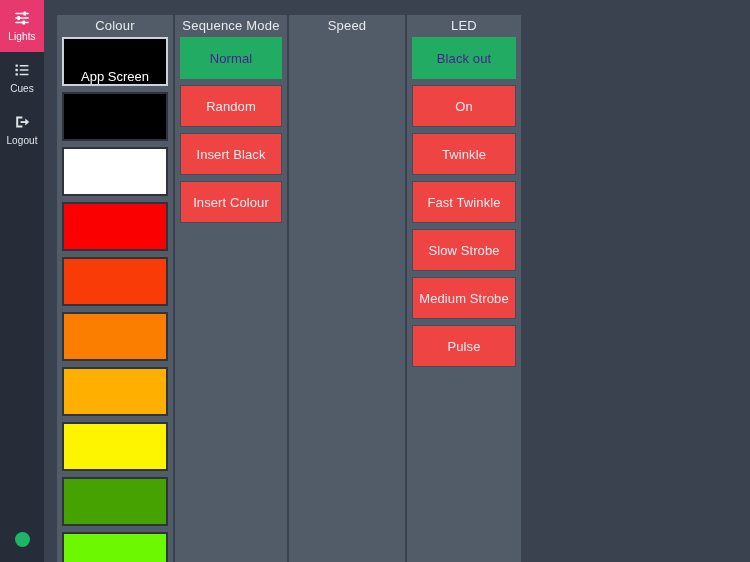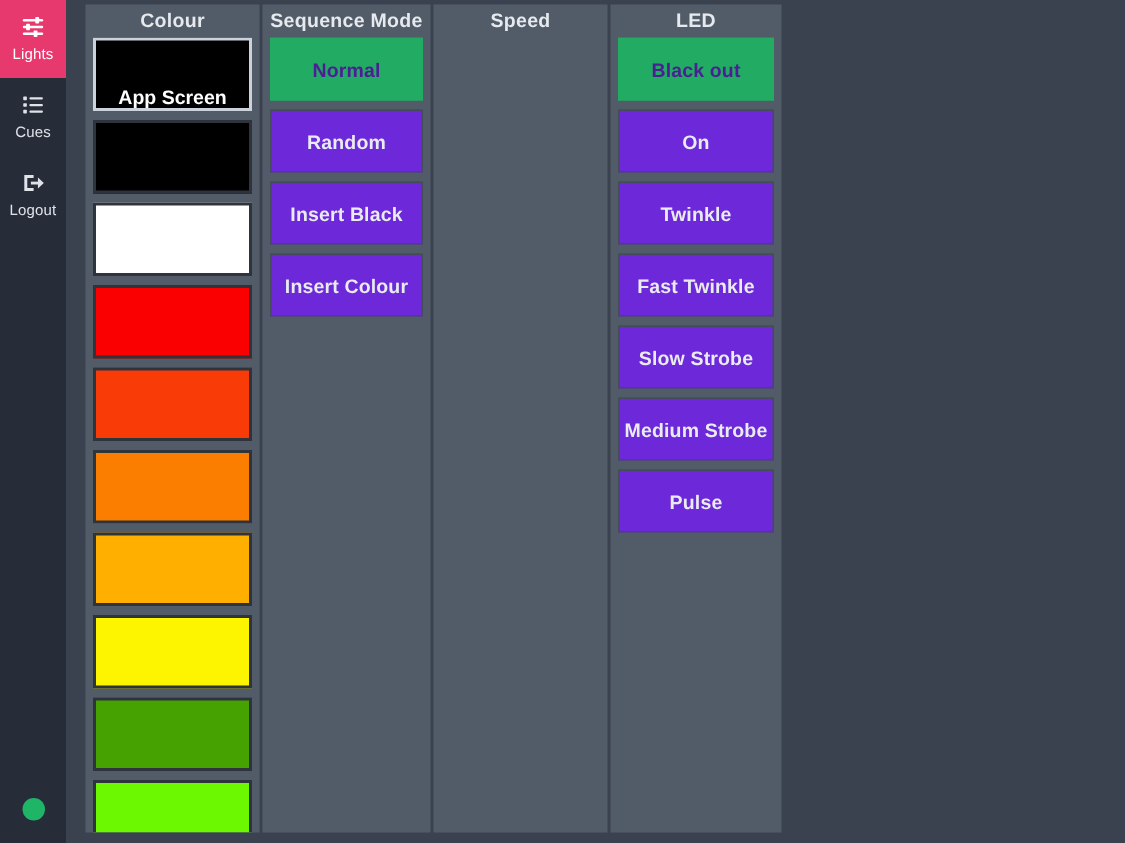--- a/index.html
+++ b/index.html
@@ -62,22 +62,22 @@
   }
   .status-dot {
     width: 15px; height: 15px;
     border-radius: 50%;
     background: #1eb567;
   }
 
   
   .columns {
     position: absolute;
-    left: 44px; top: 0;
-    width: 706px; height: 492px; font-weight: bold;
+    left: 44px; top: 12px;
+    width: 706px; height: 492px;
   }
   .panel {
     position: absolute;
     top: 3px;
     height: 552px;
     background: #525c68;
     box-sizing: border-box;
     padding: 0 5px;
     display: flex;
     flex-direction: column;
@@ -119,21 +119,21 @@
     font-size: 13px;
   }
   .swatch.selected {
     border: 2px solid #cbd2da;
   }
 
   
   .opt-btn {
     flex: 0 0 auto;
     height: 42px;
-    background: #6d28d9;
+    background: #ef4444;
     border: 1px solid #434c58;
     box-sizing: border-box;
     color: #e8ebef;
     font-size: 13px;
     display: flex;
     align-items: center;
     justify-content: center;
     text-align: center;
     letter-spacing: .1px;
   }

